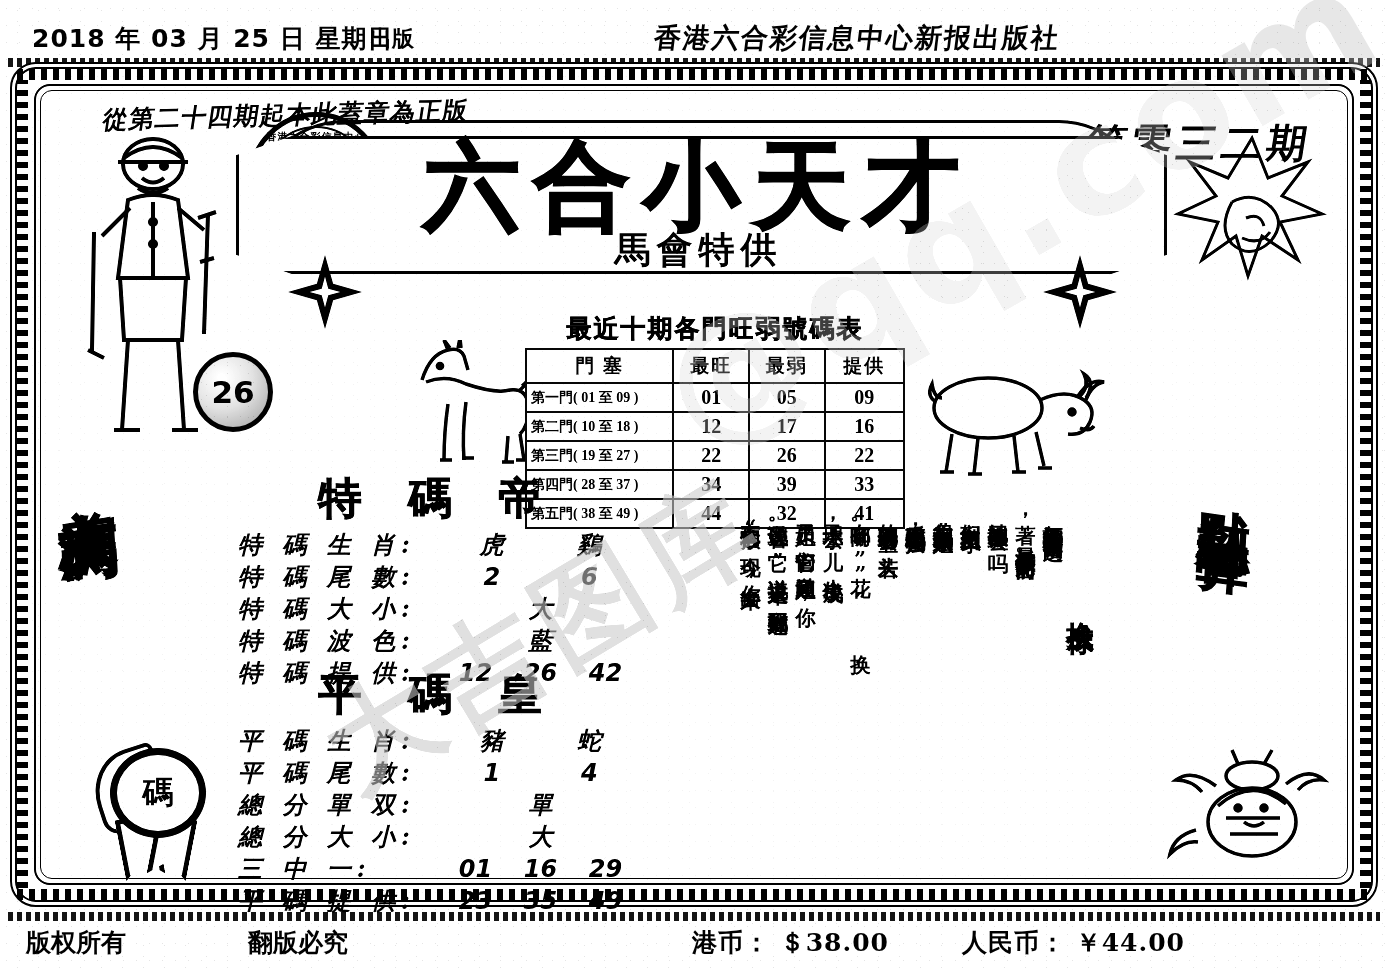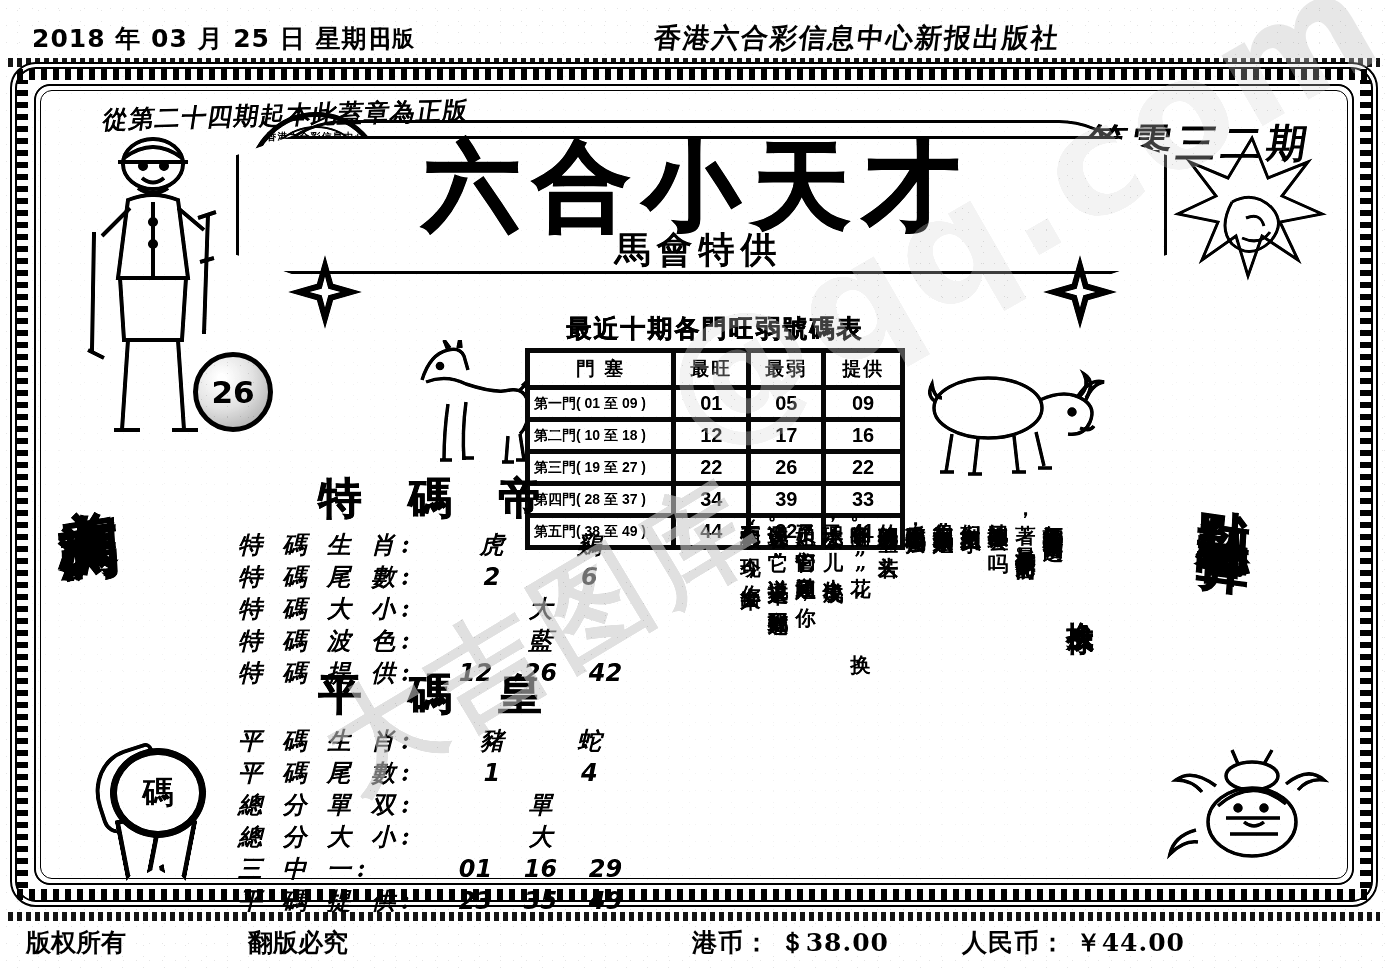--- a/index.html
+++ b/index.html
@@ -94,22 +94,22 @@
      background:radial-gradient(circle at 34% 30%,#f2f2f2 0%,#d6d6d6 45%,#9a9a9a 100%);
      border:5px solid #111;display:flex;align-items:center;justify-content:center;
      font-size:31px;font-weight:bold;color:#000;}
 
   
   .tblWrap{position:absolute;left:525px;top:312px;width:380px;}
   .tblTitle{text-align:center;font-size:25px;font-weight:bold;letter-spacing:2px;
      font-family:"DejaVu Serif","Liberation Serif",serif;margin-bottom:3px;
      -webkit-text-stroke:.6px #000;}
   table.mdt{border-collapse:collapse;width:380px;background:#fff;}
-  table.mdt th,table.mdt td{border:5px solid #0f172a;text-align:center;
-     font-family:Liberation Sans, sans-serif;}
+  table.mdt th,table.mdt td{border:2px solid #0f172a;text-align:center;
+     font-family:Liberation Serif, serif;}
   table.mdt th{font-size:19px;font-weight:bold;padding:3px 0;letter-spacing:2px;}
   table.mdt td{font-size:20px;font-weight:bold;padding:2px 0;}
   table.mdt td.lbl{font-size:14px;letter-spacing:0;padding-left:4px;text-align:left;
      white-space:nowrap;}
 
   
   .predHead{font-size:43px;font-weight:bold;letter-spacing:16px;text-align:center;
      font-family:"DejaVu Serif","Liberation Serif",serif;-webkit-text-stroke:1px #000;}
   .predRow{display:flex;align-items:baseline;height:31px;font-style:italic;}
   .predLbl{width:205px;font-size:24px;font-weight:bold;letter-spacing:6px;

